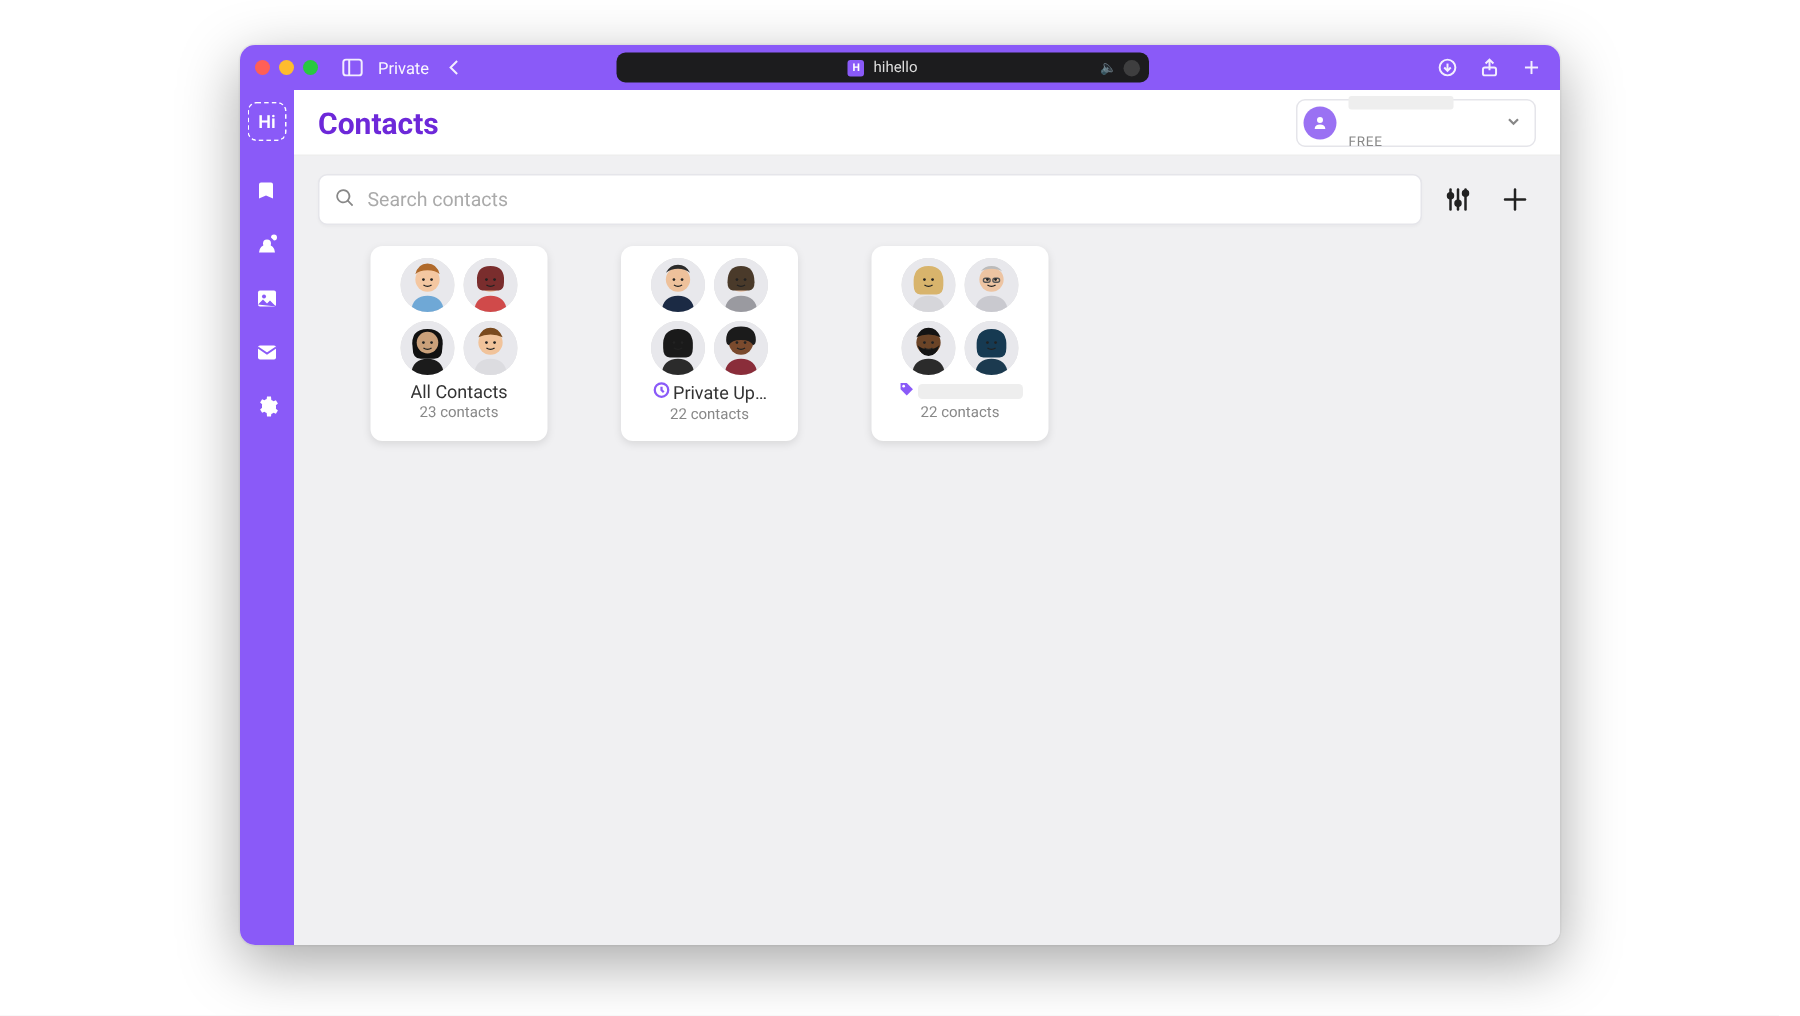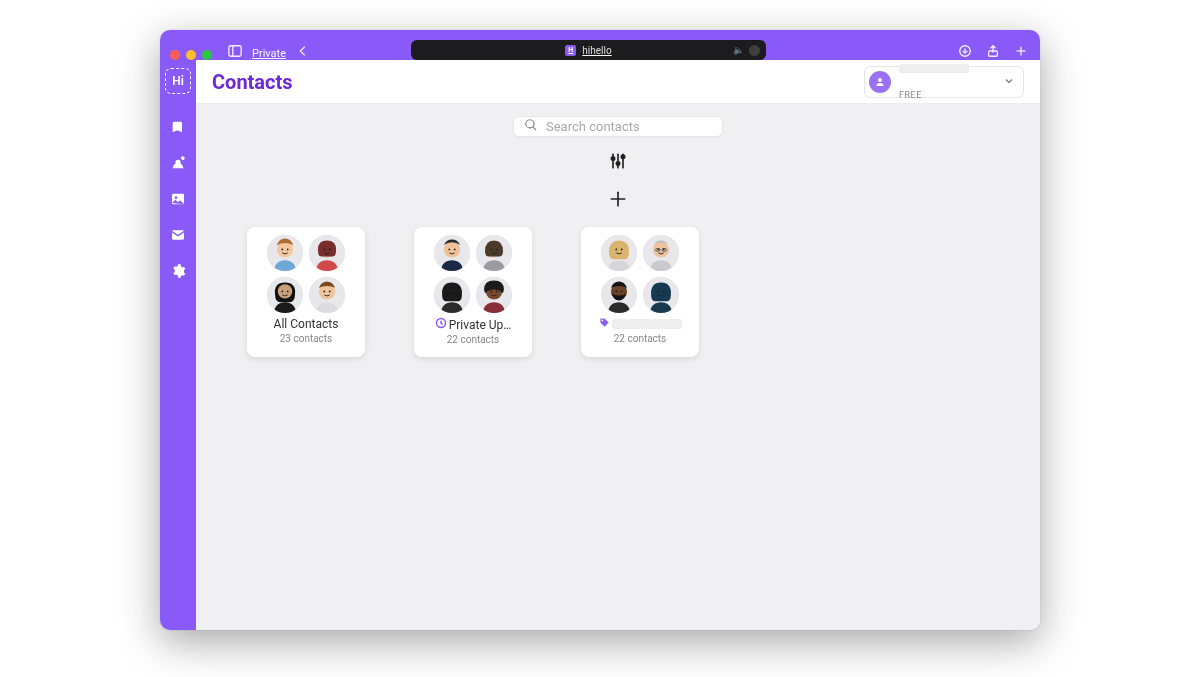--- a/index.html
+++ b/index.html
@@ -6,24 +6,23 @@
   body { background: #fff; width: 1200px; height: 677px; display:flex; align-items:flex-start; justify-content:center;}
   .window {
     width: 880px; height: 600px; margin: 30px auto 0;
     border-radius: 10px; overflow: hidden;
     box-shadow: 0 12px 40px rgba(0,0,0,0.35), 0 0 0 1px rgba(0,0,0,0.04);
     display:flex; flex-direction:column;
     background:#f0f0f2;
   }
   
   .titlebar {
-    height: 30px; background:#8a5af8; display:flex; align-items:flex-end;
+    height: 30px; background:#8a5af8; display:flex; align-items:center;
     padding: 0 10px; color:#fff; font-size:12px;
     gap:8px;
-    text-decoration:underline;
   }
   .traffic { display:flex; gap:6px; margin-right:6px;}
   .dot { width:10px; height:10px; border-radius:50%; }
   .dot.red{background:#ff5f57;} .dot.yellow{background:#febc2e;} .dot.green{background:#28c840;}
   .tb-icon { opacity:.9; display:flex; align-items:center; justify-content:center; width:18px; height:18px; }
   .tb-icon svg{ width:14px; height:14px; stroke:#fff; fill:none; stroke-width:1.5;}
   .tb-text { font-size:11px; opacity:.95; }
   .addr {
     flex:0 0 auto; width:355px; height:20px; background:#1c1c1e; border-radius:6px;
     margin:0 auto; display:flex; align-items:center; justify-content:center;
@@ -63,21 +62,21 @@
     height:32px; width:160px;
   }
   .user-chip .av{width:22px;height:22px;border-radius:50%;background:#9a71f3;display:flex;align-items:center;justify-content:center;}
   .user-chip .av svg{width:12px;height:12px;fill:#fff;}
   .user-chip .info{flex:1; display:flex; flex-direction:column; line-height:1;}
   .user-chip .name{height:9px; background:#eee; border-radius:2px; width:70px; margin-bottom:2px;}
   .user-chip .plan{font-size:9px; color:#888; letter-spacing:.5px;margin-top:16px;}
   .user-chip .chev svg{width:12px;height:12px;stroke:#888;fill:none;stroke-width:2;}
 
   .toolbar {
-    display:flex; align-items:center; gap:10px; padding:12px 16px 0;flex-direction:column;
+    display:flex; align-items:center; gap:10px; padding:12px 16px 0;
   }
   .search {
     flex:1; height:34px; background:#fff; border:1px solid #e5e5ea; border-radius:6px;
     display:flex; align-items:center; padding:0 10px; gap:8px;
     box-shadow:0 1px 2px rgba(0,0,0,0.03);
   }
   .search svg{width:14px;height:14px;fill:#888;}
   .search input{ border:none; outline:none; flex:1; font-size:13px; color:#333;}
   .search input::placeholder{color:#aaa;}
   .tool-btn{width:28px;height:28px;display:flex;align-items:center;justify-content:center;}

